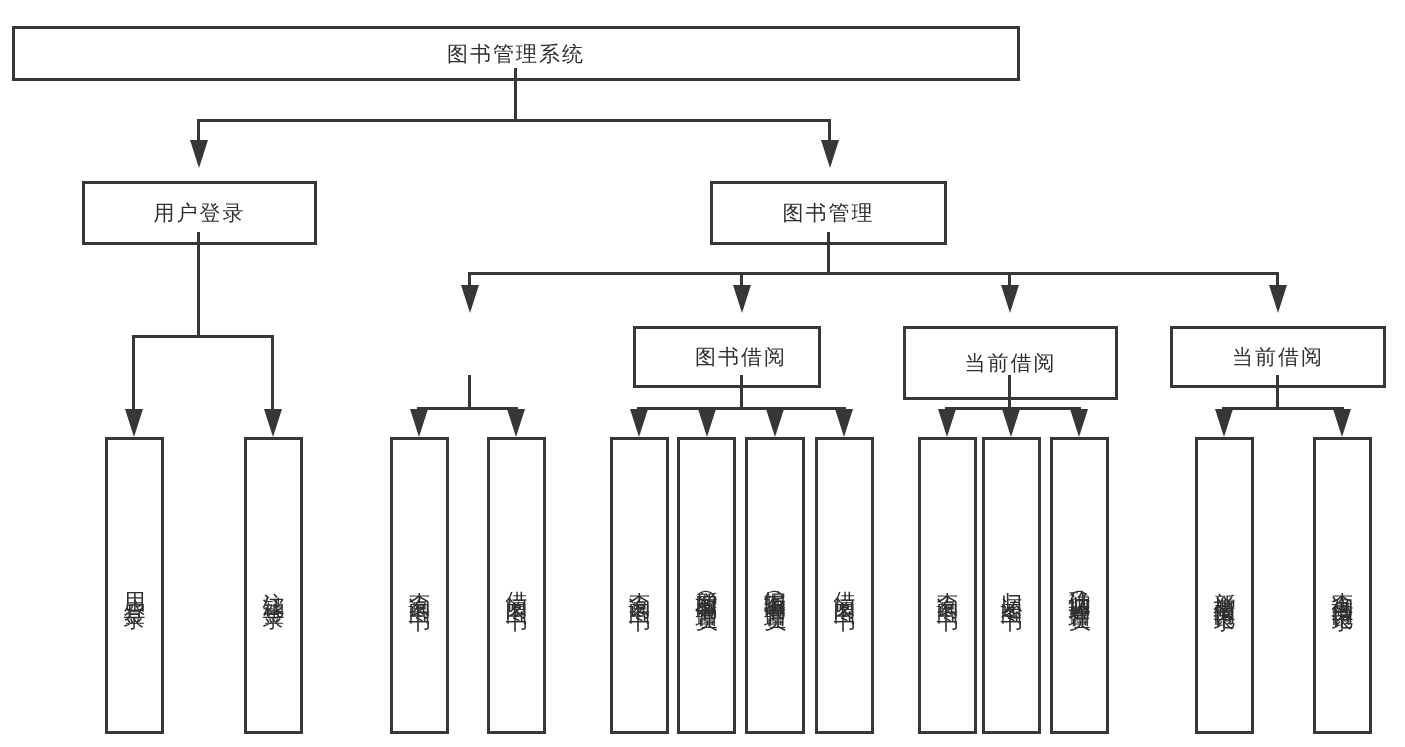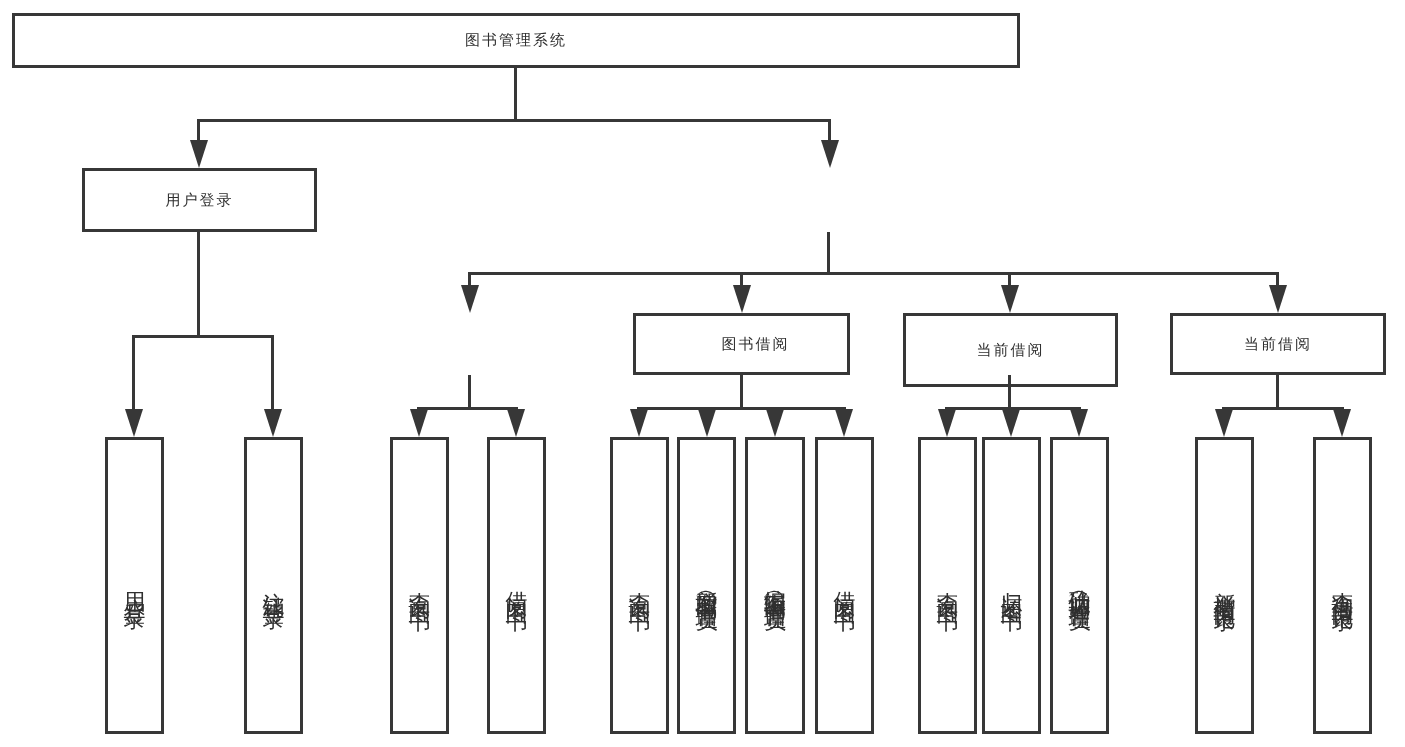--- a/index.html
+++ b/index.html
@@ -14,21 +14,21 @@
   .box {
     position: absolute;
     box-sizing: border-box;
     border: 3px solid #373737;
     background: #ffffff;
     display: flex;
     align-items: center;
     justify-content: center;
     color: #2f2f2f;
   }
-  .hbox { font-size: 15px; letter-spacing: 2px; white-space: nowrap; }
+  .hbox { font-size: 21px; letter-spacing: 2px; white-space: nowrap; margin-top: 13px; }
   .vbox { font-size: 22px; }
   .vbox .vtext {
     writing-mode: vertical-rl;
     text-orientation: mixed;
     letter-spacing: 6px;
     line-height: 1;
     white-space: nowrap;
   }
   .line { position: absolute; background: #373737; }
   .arrow {
@@ -61,40 +61,43 @@
   <div class="line" style="left:514px; top:68px; width:3px; height:54px;"></div>
   <div class="line" style="left:197px; top:119px; width:634px; height:3px;"></div>
   <div class="line" style="left:197px; top:122px; width:3px; height:19px;"></div>
   <div class="line" style="left:828px; top:122px; width:3px; height:19px;"></div>
   <div class="arrow" style="left:190px; top:140px;"></div>
   <div class="arrow" style="left:821px; top:140px;"></div>
 
   <div class="box hbox" style="left:82px; top:168px; width:235px; height:64px;">
     <span>用户登录</span>
   </div>
+  <div class="box hbox" style="left:710px; top:168px; width:237px; height:64px;">
+    <span>图书管理</span>
+  </div>
 
   <div class="line" style="left:197px; top:232px; width:3px; height:106px;"></div>
   <div class="line" style="left:132px; top:335px; width:142px; height:3px;"></div>
   <div class="line" style="left:132px; top:338px; width:3px; height:72px;"></div>
   <div class="line" style="left:271px; top:338px; width:3px; height:72px;"></div>
   <div class="arrow" style="left:125px; top:409px;"></div>
   <div class="arrow" style="left:264px; top:409px;"></div>
 
   <div class="line" style="left:827px; top:232px; width:3px; height:43px;"></div>
   <div class="line" style="left:468px; top:272px; width:811px; height:3px;"></div>
   <div class="line" style="left:468px; top:275px; width:3px; height:12px;"></div>
   <div class="line" style="left:740px; top:275px; width:3px; height:12px;"></div>
   <div class="line" style="left:1008px; top:275px; width:3px; height:12px;"></div>
   <div class="line" style="left:1276px; top:275px; width:3px; height:12px;"></div>
   <div class="arrow" style="left:461px; top:285px;"></div>
   <div class="arrow" style="left:733px; top:285px;"></div>
   <div class="arrow" style="left:1001px; top:285px;"></div>
   <div class="arrow" style="left:1269px; top:285px;"></div>
 
-  <div class="box hbox" style="left:633px; top:313px; width:217px; height:62px;padding-left:28px;">
+  <div class="box hbox" style="left:633px; top:313px; width:188px; height:62px;padding-left:28px;">
     <span>图书借阅</span>
   </div>
   <div class="box hbox" style="left:903px; top:313px; width:215px; height:74px;">
     <span>当前借阅</span>
   </div>
   <div class="box hbox" style="left:1170px; top:313px; width:216px; height:62px;">
     <span>当前借阅</span>
   </div>
 
   <div class="line" style="left:468px; top:375px; width:3px; height:35px;"></div>

